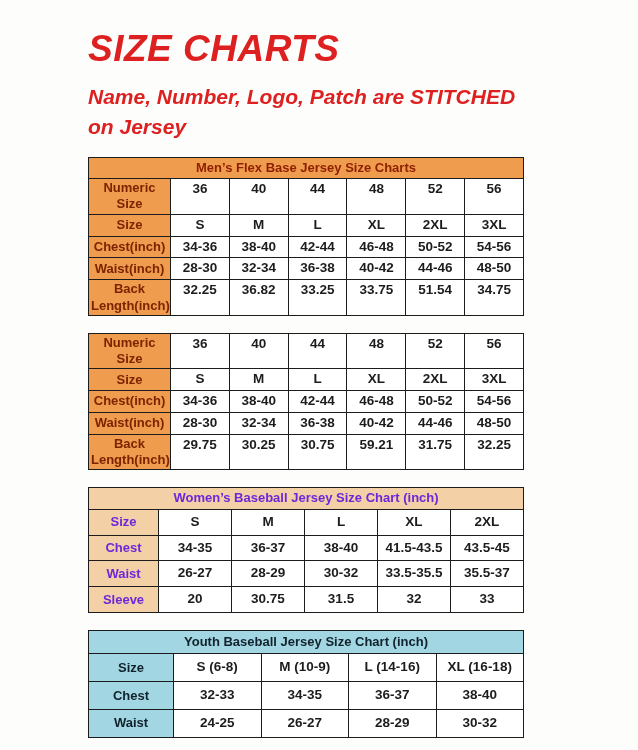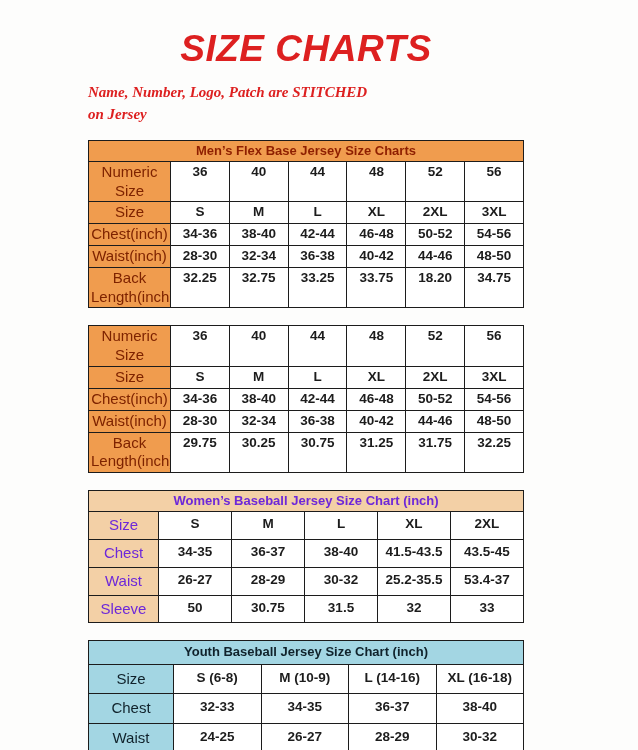--- a/index.html
+++ b/index.html
@@ -14,31 +14,29 @@
   .content {
     padding: 28px 0 0 88px;
     width: 436px;
   }
   .page-title {
     color: var(--title-red, #dd2020);
     font-style: italic;
     font-weight: bold;
     font-size: 37px;
     letter-spacing: 0.5px;
-    text-align: center;
     margin: 0 0 10px 0;
   }
   .page-subtitle {
     color: var(--title-red, #dd2020);
     font-style: italic;
     font-weight: bold;
-    font-size: 15px;
+    font-size: 21px;
     line-height: 1.45;
     margin: 12px 0 14px 0;
-    font-family: Liberation Serif, serif;
   }
   .page-subtitle span { display: block; }
 
   table.size-table {
     border-collapse: collapse;
     width: 436px;
     table-layout: fixed;
     margin: 0 0 17px 0;
   }
   table.size-table td {
@@ -47,22 +45,22 @@
   }
   .band-row td {
     text-align: center;
     font-weight: bold;
     font-size: 13px;
     padding: 2px 14px;
     line-height: 1.25;
   }
   .label-cell {
     text-align: center;
-    font-weight: normal;
-    font-size: 15px;
+    font-weight: bold;
+    font-size: 13px;
     line-height: 1.25;
     padding: 1px 2px;
     vertical-align: middle;
   }
   .value-cell {
     text-align: center;
     font-weight: bold;
     font-size: 13.5px;
     line-height: 1.25;
     color: #1c1c1c;
@@ -151,24 +149,24 @@
             <td class="value-cell">28-30</td>
             <td class="value-cell">32-34</td>
             <td class="value-cell">36-38</td>
             <td class="value-cell">40-42</td>
             <td class="value-cell">44-46</td>
             <td class="value-cell">48-50</td>
           </tr>
           <tr>
             <td class="label-cell">Back Length(inch)</td>
             <td class="value-cell">32.25</td>
-            <td class="value-cell">32.75</td>
+            <td class="value-cell">36.82</td>
             <td class="value-cell">33.25</td>
             <td class="value-cell">33.75</td>
-            <td class="value-cell">18.20</td>
+            <td class="value-cell">51.54</td>
             <td class="value-cell">34.75</td>
           </tr>
         </tbody>
       </table>
       <table class="size-table theme-orange">
         <colgroup>
           <col style="width: 82px;">
           <col>
           <col>
           <col>
@@ -211,21 +209,21 @@
             <td class="value-cell">36-38</td>
             <td class="value-cell">40-42</td>
             <td class="value-cell">44-46</td>
             <td class="value-cell">48-50</td>
           </tr>
           <tr>
             <td class="label-cell">Back Length(inch)</td>
             <td class="value-cell">29.75</td>
             <td class="value-cell">30.25</td>
             <td class="value-cell">30.75</td>
-            <td class="value-cell">31.25</td>
+            <td class="value-cell">59.21</td>
             <td class="value-cell">31.75</td>
             <td class="value-cell">32.25</td>
           </tr>
         </tbody>
       </table>
       <table class="size-table theme-peach">
         <colgroup>
           <col style="width: 70px;">
           <col>
           <col>
@@ -251,26 +249,26 @@
             <td class="value-cell">36-37</td>
             <td class="value-cell">38-40</td>
             <td class="value-cell">41.5-43.5</td>
             <td class="value-cell">43.5-45</td>
           </tr>
           <tr>
             <td class="label-cell">Waist</td>
             <td class="value-cell">26-27</td>
             <td class="value-cell">28-29</td>
             <td class="value-cell">30-32</td>
-            <td class="value-cell">25.2-35.5</td>
-            <td class="value-cell">53.4-37</td>
+            <td class="value-cell">33.5-35.5</td>
+            <td class="value-cell">35.5-37</td>
           </tr>
           <tr>
             <td class="label-cell">Sleeve</td>
-            <td class="value-cell">50</td>
+            <td class="value-cell">20</td>
             <td class="value-cell">30.75</td>
             <td class="value-cell">31.5</td>
             <td class="value-cell">32</td>
             <td class="value-cell">33</td>
           </tr>
         </tbody>
       </table>
       <table class="size-table theme-blue">
         <colgroup>
           <col style="width: 85px;">

